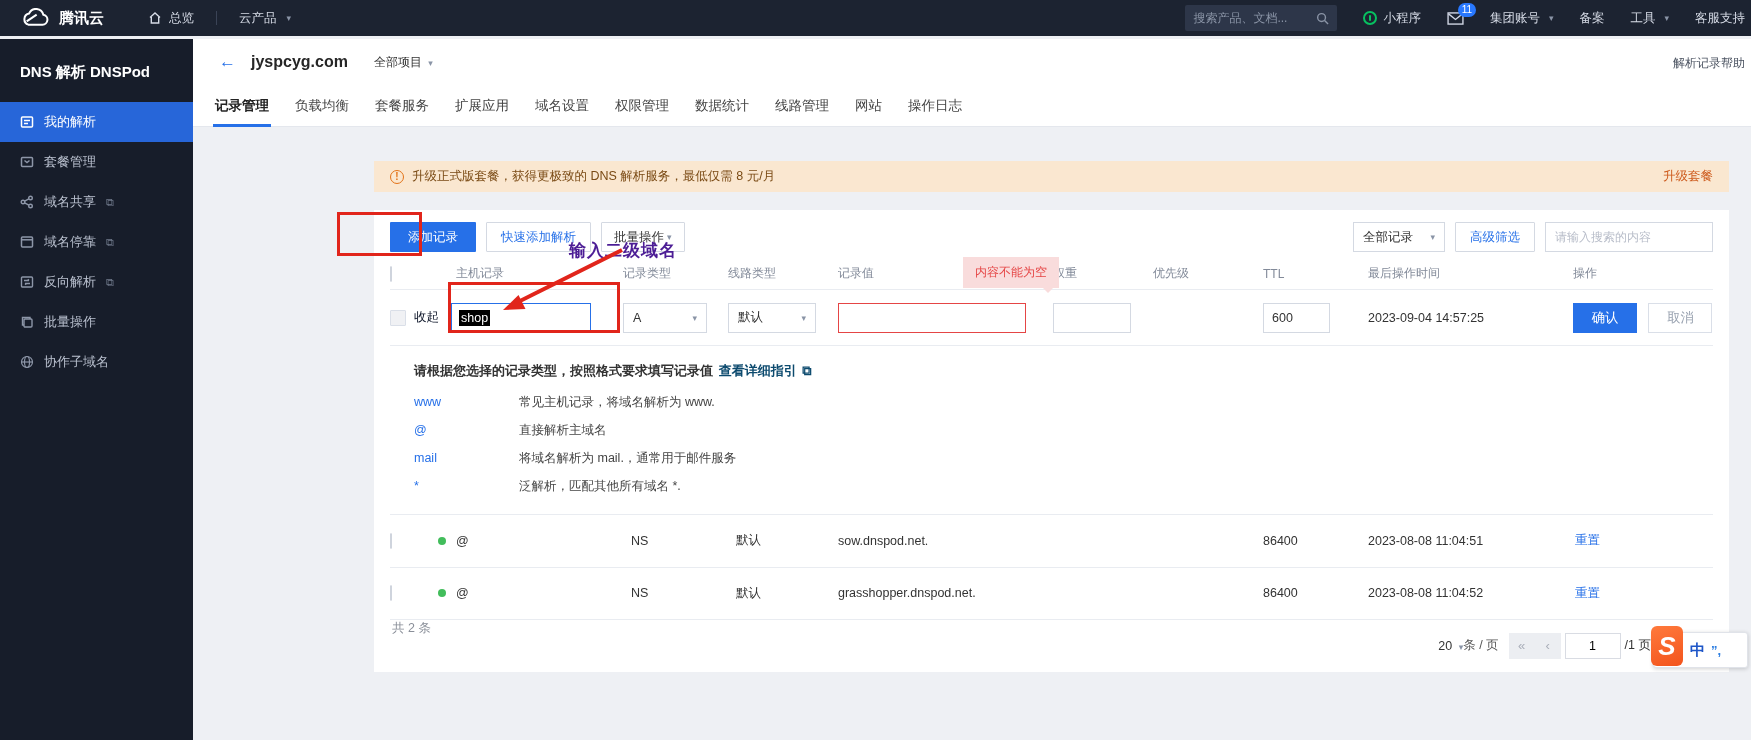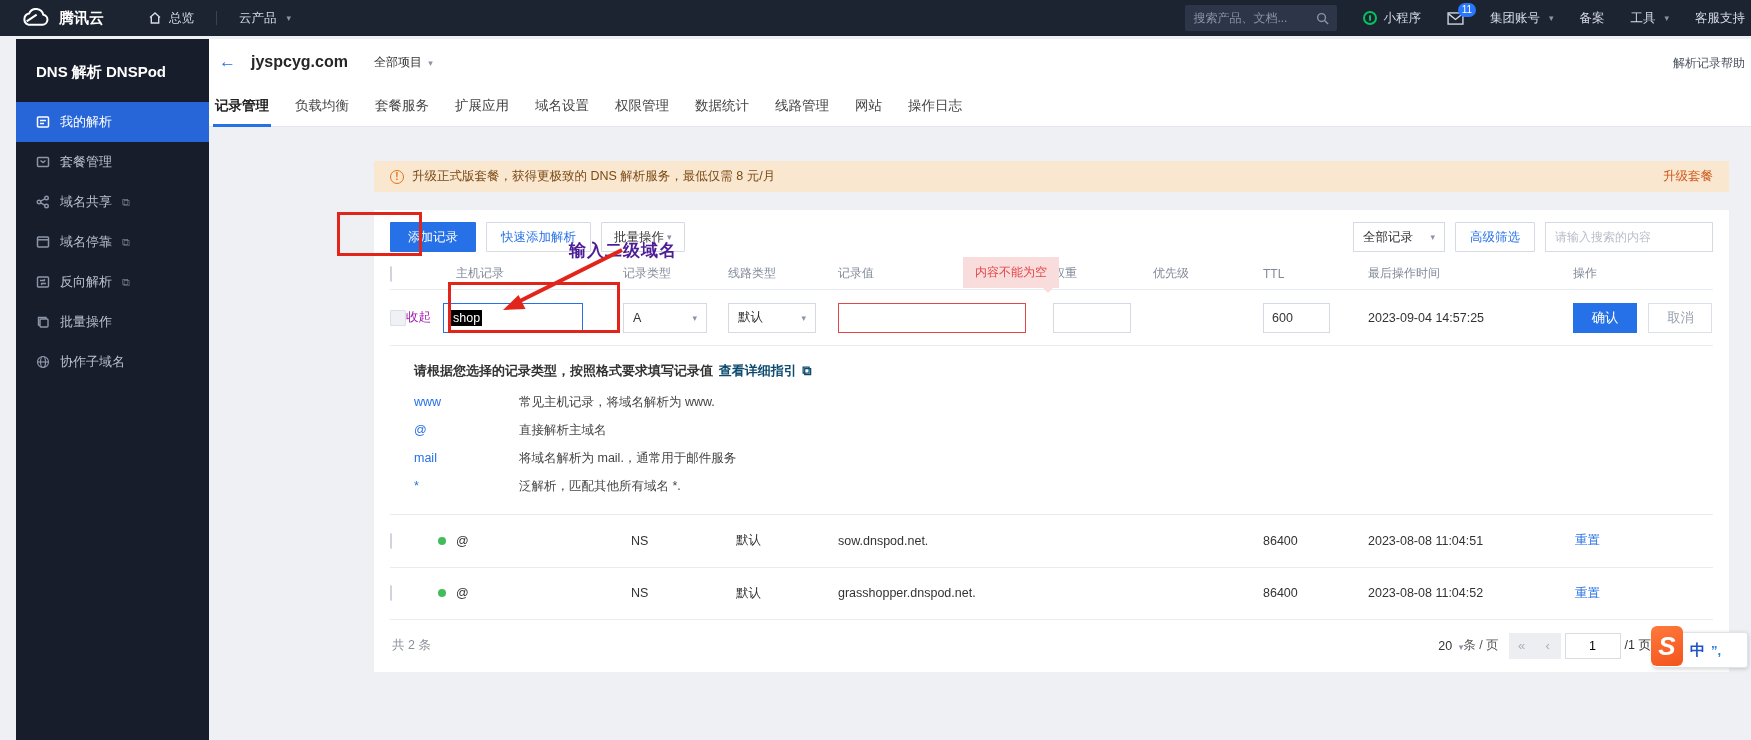--- a/index.html
+++ b/index.html
@@ -14,21 +14,21 @@
   .caret { font-size:9px; color:#8a94a6; margin-left:3px; }
   .tsearch { margin-left:auto; width:152px; height:26px; background:#2d3649; border-radius:2px; display:flex; align-items:center; padding:0 8px; color:#8a94a6; }
   .tsearch .ph { flex:1; font-size:12px; }
   .topbar .titem { display:flex; align-items:center; gap:6px; margin-left:26px; font-size:12.5px; cursor:pointer; position:relative; white-space:nowrap; }
   .badge { position:absolute; top:-9px; right:-12px; background:#2878ff; color:#fff; font-size:10px; line-height:14px; min-width:18px; text-align:center; border-radius:8px; padding:0 3px; }
   .mp-ring { width:14px; height:14px; border:2px solid #07c160; border-radius:50%; display:inline-block; position:relative; }
   .mp-ring::after { content:""; position:absolute; left:4px; top:2px; width:2px; height:6px; background:#07c160; border-radius:2px; }
   .topbar .last { margin-right:6px; }
 
   
-  .sidebar { position:absolute; top:39px; left:16px; width:193px; height:701px; background:#171d2a; z-index:20; }
+  .sidebar { position:absolute; top:39px; left:0; width:193px; height:701px; background:#171d2a; z-index:20; }
   .sb-title { color:#fff; font-size:15px; font-weight:bold; padding:24px 0 20px 20px; }
   .sb-item { height:40px; display:flex; align-items:center; gap:10px; padding-left:20px; color:#bac1cf; font-size:13px; cursor:pointer; }
   .sb-item svg { stroke:#8d96a8; }
   .sb-item.active { background:#2766d9; color:#fff; }
   .sb-item.active svg { stroke:#fff; }
   .ext { font-size:11px; color:#707a8c; }
 
   
   .main { position:absolute; left:193px; top:39px; width:1558px; height:701px; }
   .content-header { background:#fff; height:88px; border-bottom:1px solid #e4e7ed; position:relative; }
@@ -65,21 +65,21 @@
   .thead { margin-top:6px; height:32px; color:#828a99; font-size:12px; border-bottom:1px solid #e9ecf1; position:relative; }
   .thead .hc { padding-left:18px; }
   .cbox { width:16px; height:16px; border:1px solid #cfd4dd; background:#fff; border-radius:1px; cursor:pointer; }
   .cbox.dim { background:#f0f1f4; border-color:#dadfe8; }
   .tooltip { position:absolute; left:573px; top:-1px; height:31px; background:#f9dcdc; color:#e54545; display:flex; align-items:center; padding:0 12px; font-size:12px; z-index:5; }
   .tooltip::after { content:""; position:absolute; left:82%; bottom:-5px; border-left:6px solid transparent; border-right:6px solid transparent; border-top:6px solid #f9dcdc; }
 
   .edit-row { height:56px; border-bottom:1px solid #e9ecf1; font-size:12.5px; }
   .erow-host { grid-column:1/3; display:flex; align-items:center; }
   .erow-host .cbox { margin-left:0; }
-  .collapse { color:#a21caf; margin-left:0; cursor:pointer; white-space:nowrap; }
+  .collapse { color:#0f172a; margin-left:8px; cursor:pointer; white-space:nowrap; }
   .hostinput { margin-left:12px; width:140px; height:30px; border:1px solid #2670e8; background:#fff; display:flex; align-items:center; padding:0 7px; }
   .hostinput .sel { background:#000000; color:#fff; padding:1px 2px; font-size:12.5px; }
   .mini-select { width:84px; height:30px; border:1px solid #d4d9e2; display:flex; align-items:center; padding:0 9px; cursor:pointer; background:#fff; }
   .mini-select.w88 { width:88px; }
   .tinput { height:30px; border:1px solid #d4d9e2; padding:0 8px; font-size:12.5px; font-family:inherit; outline:none; color:#333; background:#fff; }
   .tinput.err { width:188px; border-color:#e54545; }
   .tinput.wgt { width:78px; }
   .tinput.ttl { width:67px; }
   .btn-confirm { background:#2670e8; color:#fff; width:64px; height:30px; border:none; }
   .btn-cancel { width:64px; height:30px; background:#fff; border:1px solid #dadfe8; color:#9aa3b1; margin-left:8px; }
@@ -92,21 +92,21 @@
   .help-item .term { width:105px; color:#2670e8; }
   .help-item .desc { color:#444; }
 
   .data-row { height:52px; font-size:12.5px; border-bottom:1px solid #fff; }
   .data-row + .data-row { border-top:1px solid #e9ecf1; }
   .rc-host { display:flex; align-items:center; gap:10px; }
   .dot { width:8px; height:8px; border-radius:50%; background:#42bd5b; }
   .cell { padding-left:8px; }
   .reset-link { color:#2670e8; cursor:pointer; padding-left:2px; }
 
-  .cfooter { border-top:1px solid #e9ecf1; height:52px; display:flex; align-items:center; padding:0 6px 0 2px; color:#8a8f99; font-size:12.5px; }
+  .cfooter { border-top:1px solid #e9ecf1; height:52px; display:flex; padding:0 6px 0 2px; color:#8a8f99; font-size:12.5px; }
   .pg-right { margin-left:auto; display:flex; align-items:center; color:#555; }
   .pg-size { color:#333; cursor:pointer; }
   .pg-btn { width:26px; height:26px; background:#eceef2; color:#a9aeb9; display:inline-flex; align-items:center; justify-content:center; font-size:13px; cursor:pointer; }
   .pg-input { width:56px; height:26px; border:1px solid #d9dce3; text-align:center; font-size:12.5px; outline:none; margin:0 4px; font-family:inherit; }
   .pg-total { color:#333; margin-right:4px; }
 
   
   .ann { position:absolute; z-index:60; pointer-events:none; }
   .ann-box1 { left:337px; top:212px; width:85px; height:44px; border:3px solid #e1251b; }
   .ann-box2 { left:448px; top:282px; width:172px; height:51px; border:3px solid #e1251b; }

